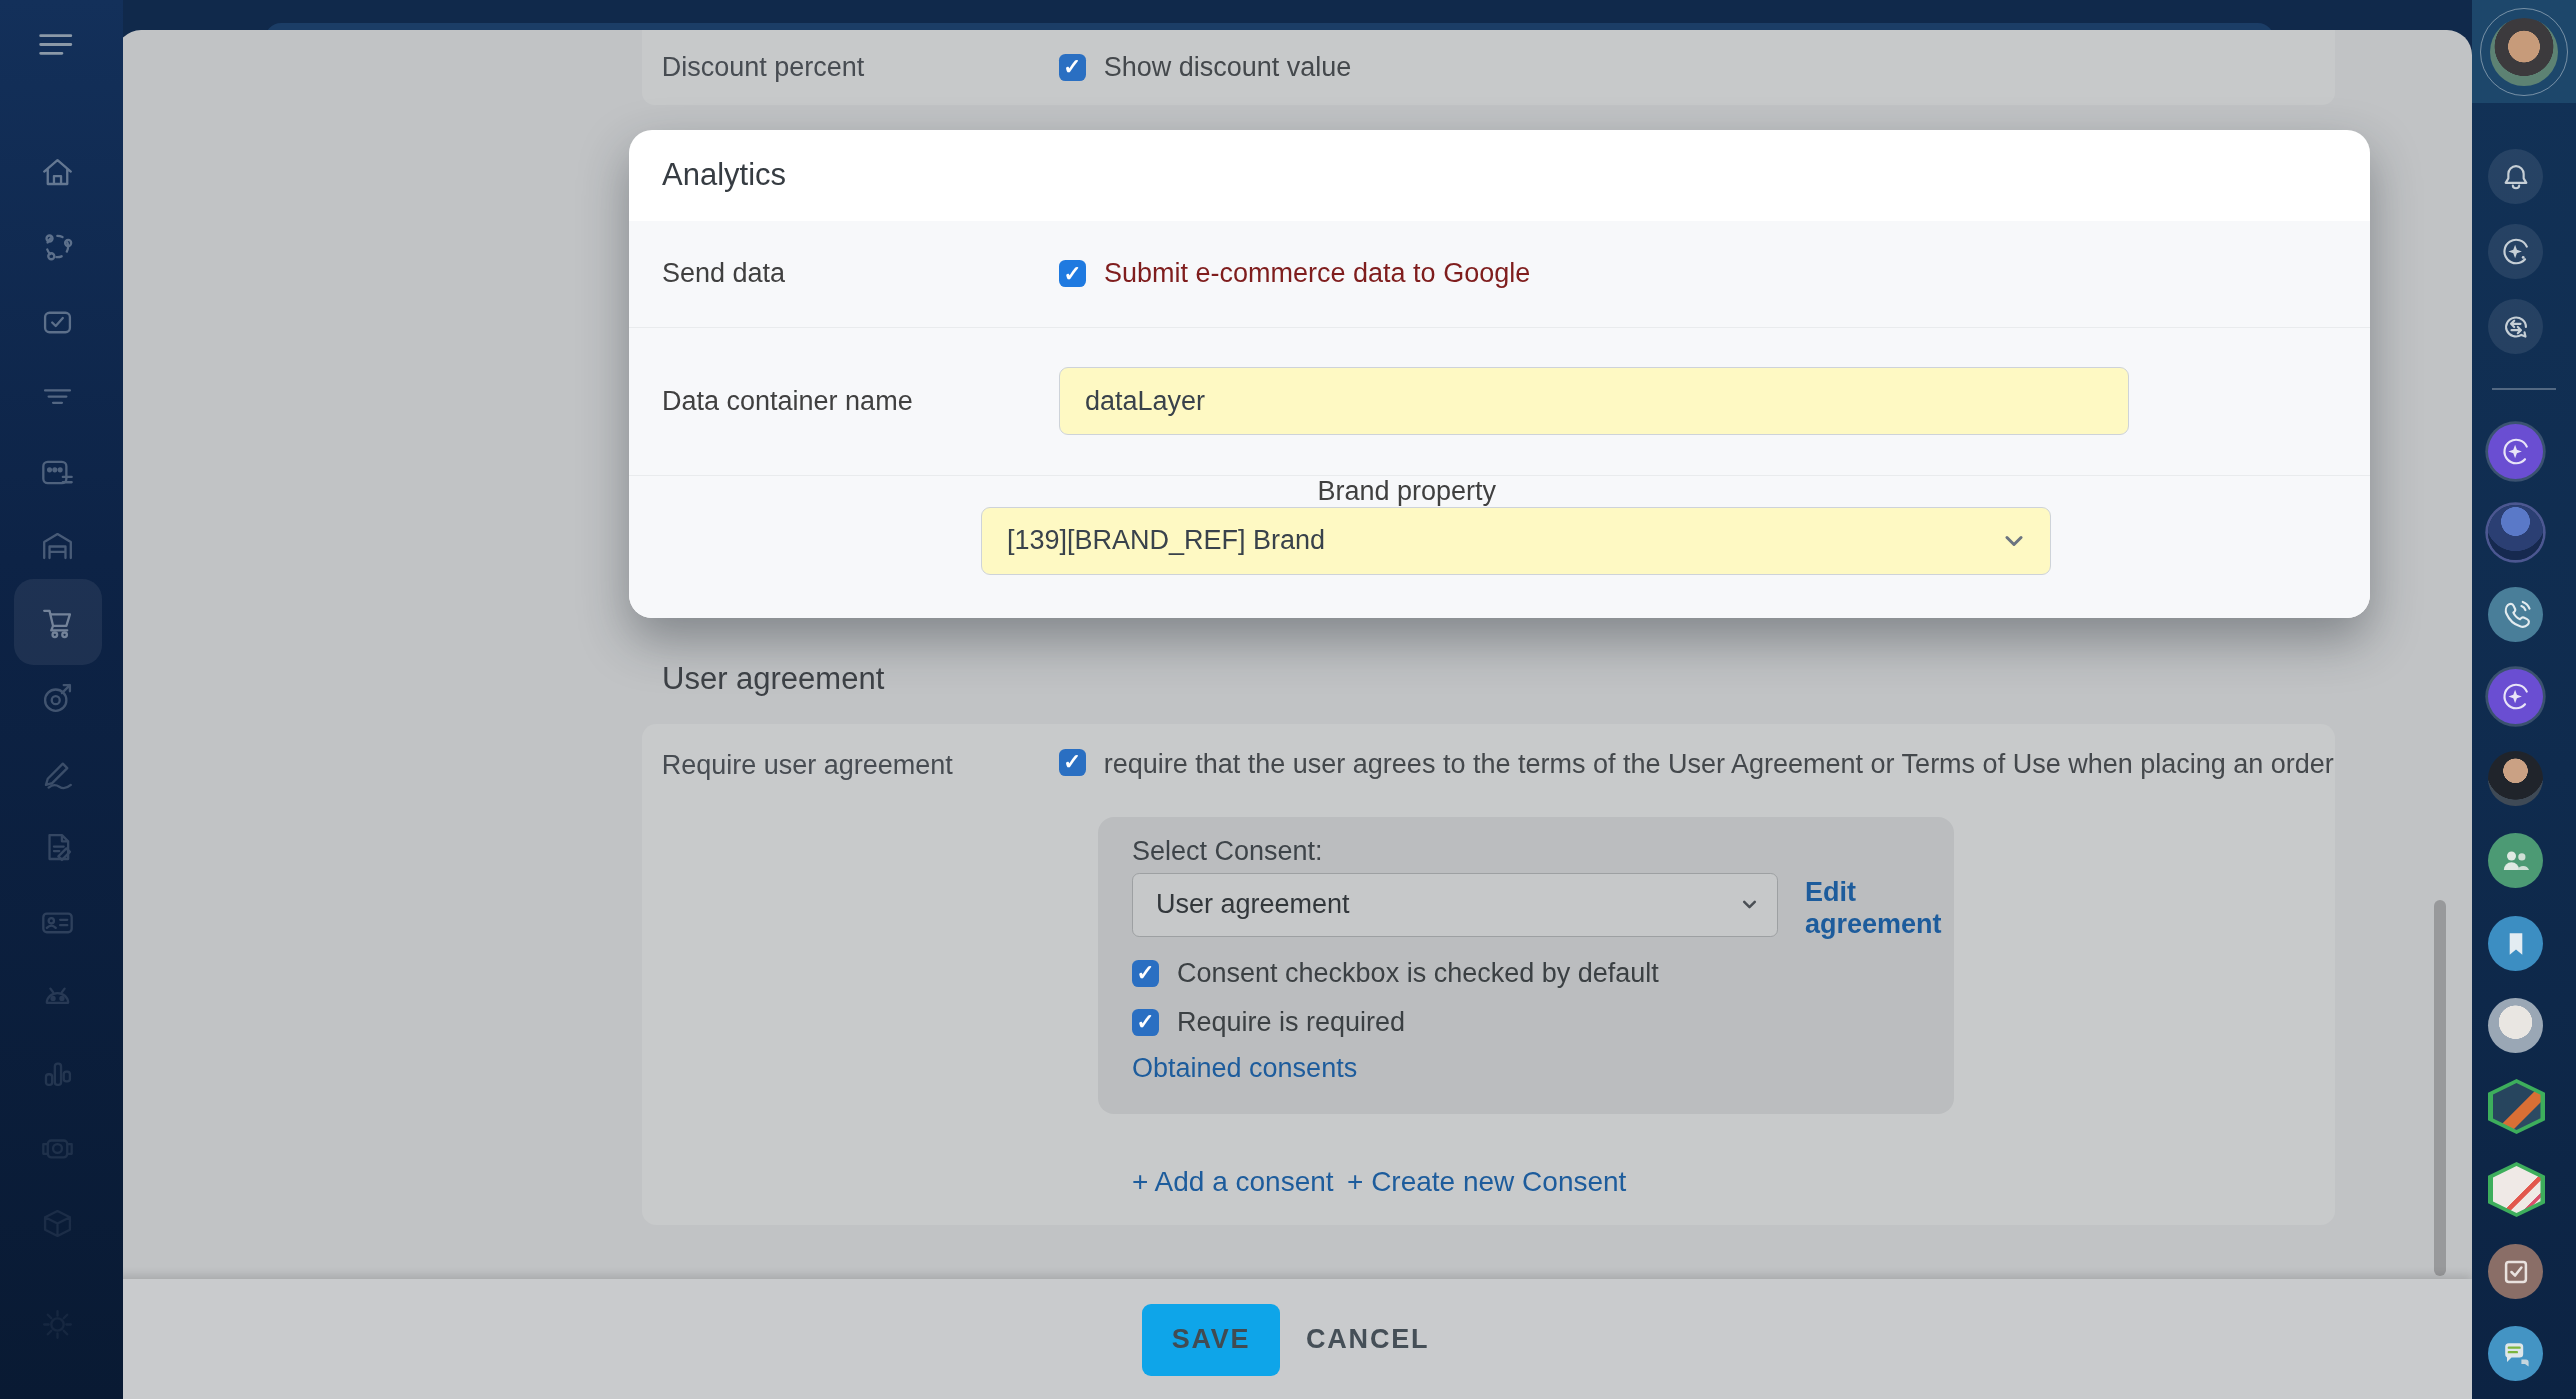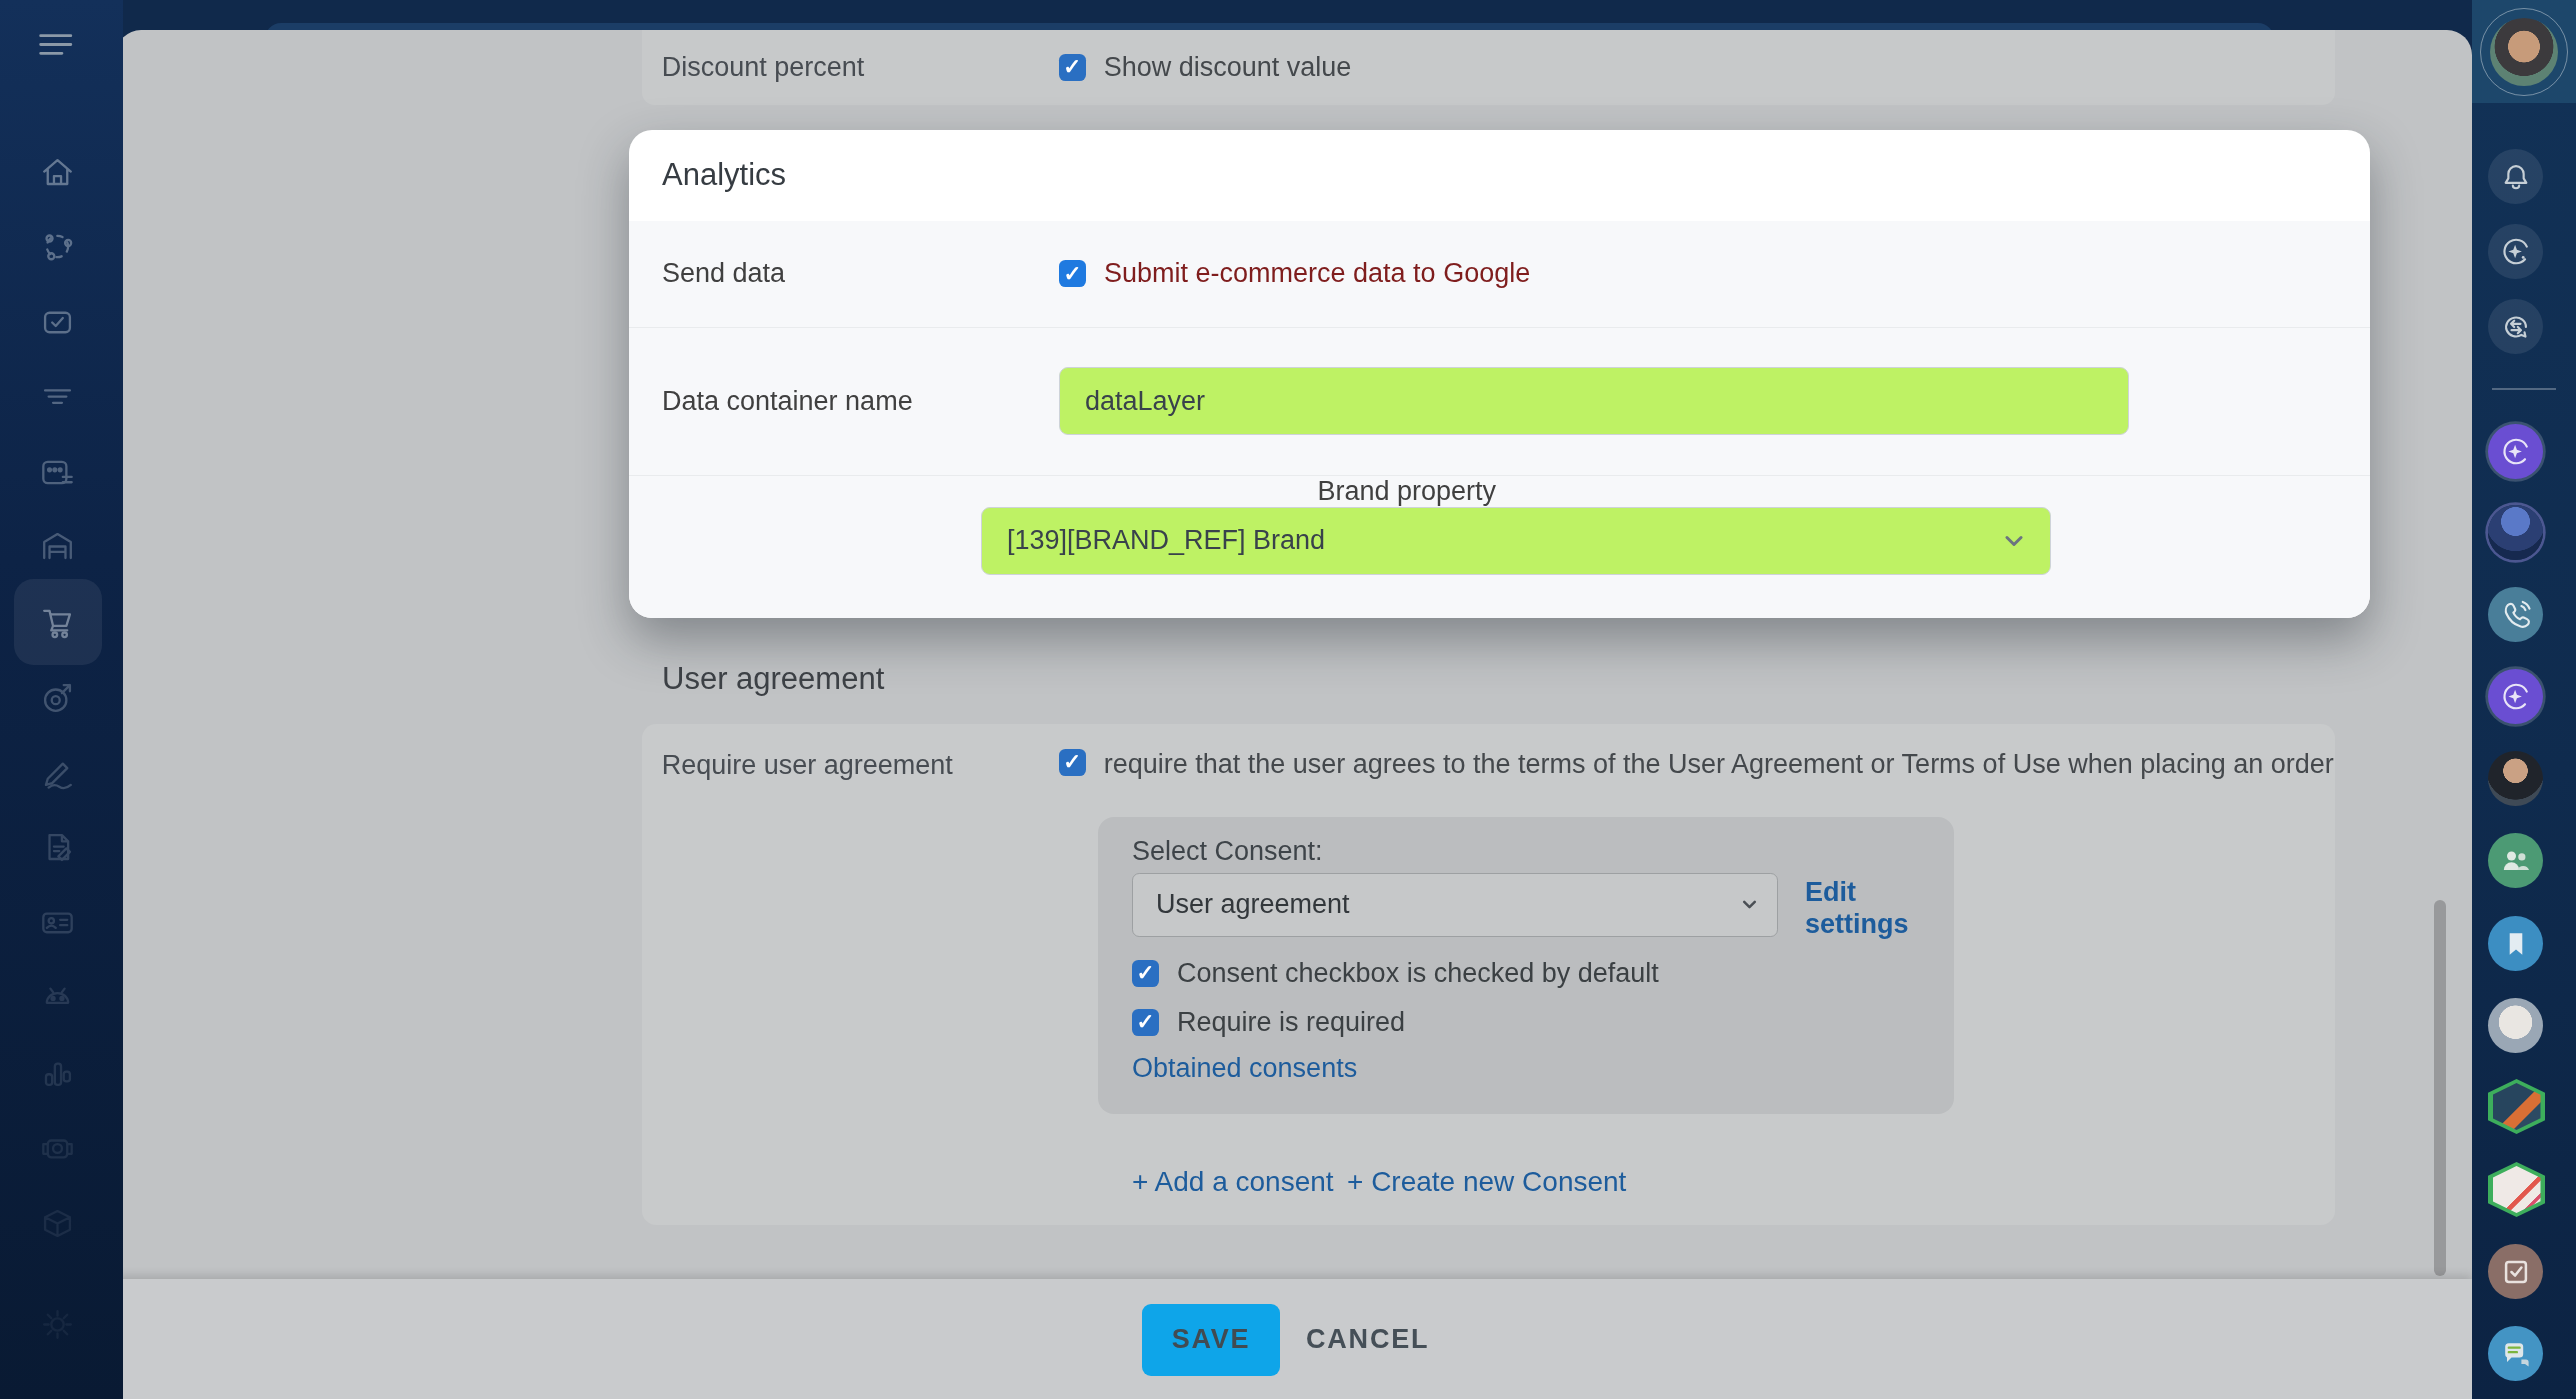--- a/index.html
+++ b/index.html
@@ -35,21 +35,21 @@
   
   #analytics-card{left:513px;top:100px;width:1741px;height:488px;background:#ffffff;
     border-radius:23px;box-shadow:0 21.5px 49px rgba(30,36,44,.38);}
   #analytics-title{left:33px;top:0;height:91px;display:flex;align-items:center;
     font-size:31px;color:#363c42;}
   #analytics-rows{left:0;top:91px;width:1741px;height:397px;background:#f7f8fa;
     border-radius:0 0 23px 23px;}
   .a-row{left:0;width:1741px;display:flex;align-items:center;box-sizing:border-box;padding-left:33px;}
   .a-row .row-label{color:#404040;width:397px;flex:0 0 auto;}
   .a-div{border-bottom:1.8px solid #e9ebed;}
-  .field{width:1070px;height:68px;background:#bef264;border:1.8px solid #ced3d9;border-radius:9px;
+  .field{width:1070px;height:68px;background:#fef9c3;border:1.8px solid #ced3d9;border-radius:9px;
     box-sizing:border-box;display:flex;align-items:center;font-size:27px;color:#39424b;}
   input.field{padding:0 25px;outline:none;}
   .select-field{justify-content:space-between;padding:0 21.5px 0 25px;cursor:pointer;}
   
   #ua-title{left:546px;top:631px;font-size:31px;color:#3c4045;}
   #ua-panel{left:526px;top:694px;width:1693px;height:501px;background:#c8cacb;border-radius:14.3px;}
   #require-row{left:0;top:25px;width:1693px;display:flex;align-items:flex-start;
     box-sizing:border-box;padding-left:19.7px;}
   #require-row .row-label{width:397px;flex:0 0 auto;padding-top:1.8px;}
   #consent-box{left:456px;top:93px;width:856px;height:297px;background:#bbbdbf;border-radius:16px;}
@@ -256,21 +256,21 @@
       <div id="consent-box" class="abs">
         <span class="abs" style="left:34px;top:19.7px;font-size:27px;color:#3e4449;">Select Consent:</span>
         <div id="consent-select" class="abs">
           <span>User agreement</span>
           <span>
             <svg width="23" height="23" viewBox="0 0 26 26" style="stroke:#4a4f54;stroke-width:2.8;fill:none;stroke-linecap:round;stroke-linejoin:round;">
                 <path d="M7 10 L13 16 L19 10"></path>
               </svg>
           </span>
         </div>
-        <div class="abs blue-link bold" style="left:707px;top:59px;width:148px;line-height:32px;">Edit settings</div>
+        <div class="abs blue-link bold" style="left:707px;top:59px;width:148px;line-height:32px;">Edit agreement</div>
         <div class="abs consent-cb-row" style="top:141px;">
           <span class="cbx">✓</span>
           <span class="cbx-label">Consent checkbox is checked by default</span>
         </div>
         <div class="abs consent-cb-row" style="top:190px;">
           <span class="cbx">✓</span>
           <span class="cbx-label">Require is required</span>
         </div>
         <span class="abs blue-link" style="left:34px;top:236px;">Obtained consents</span>
       </div>

